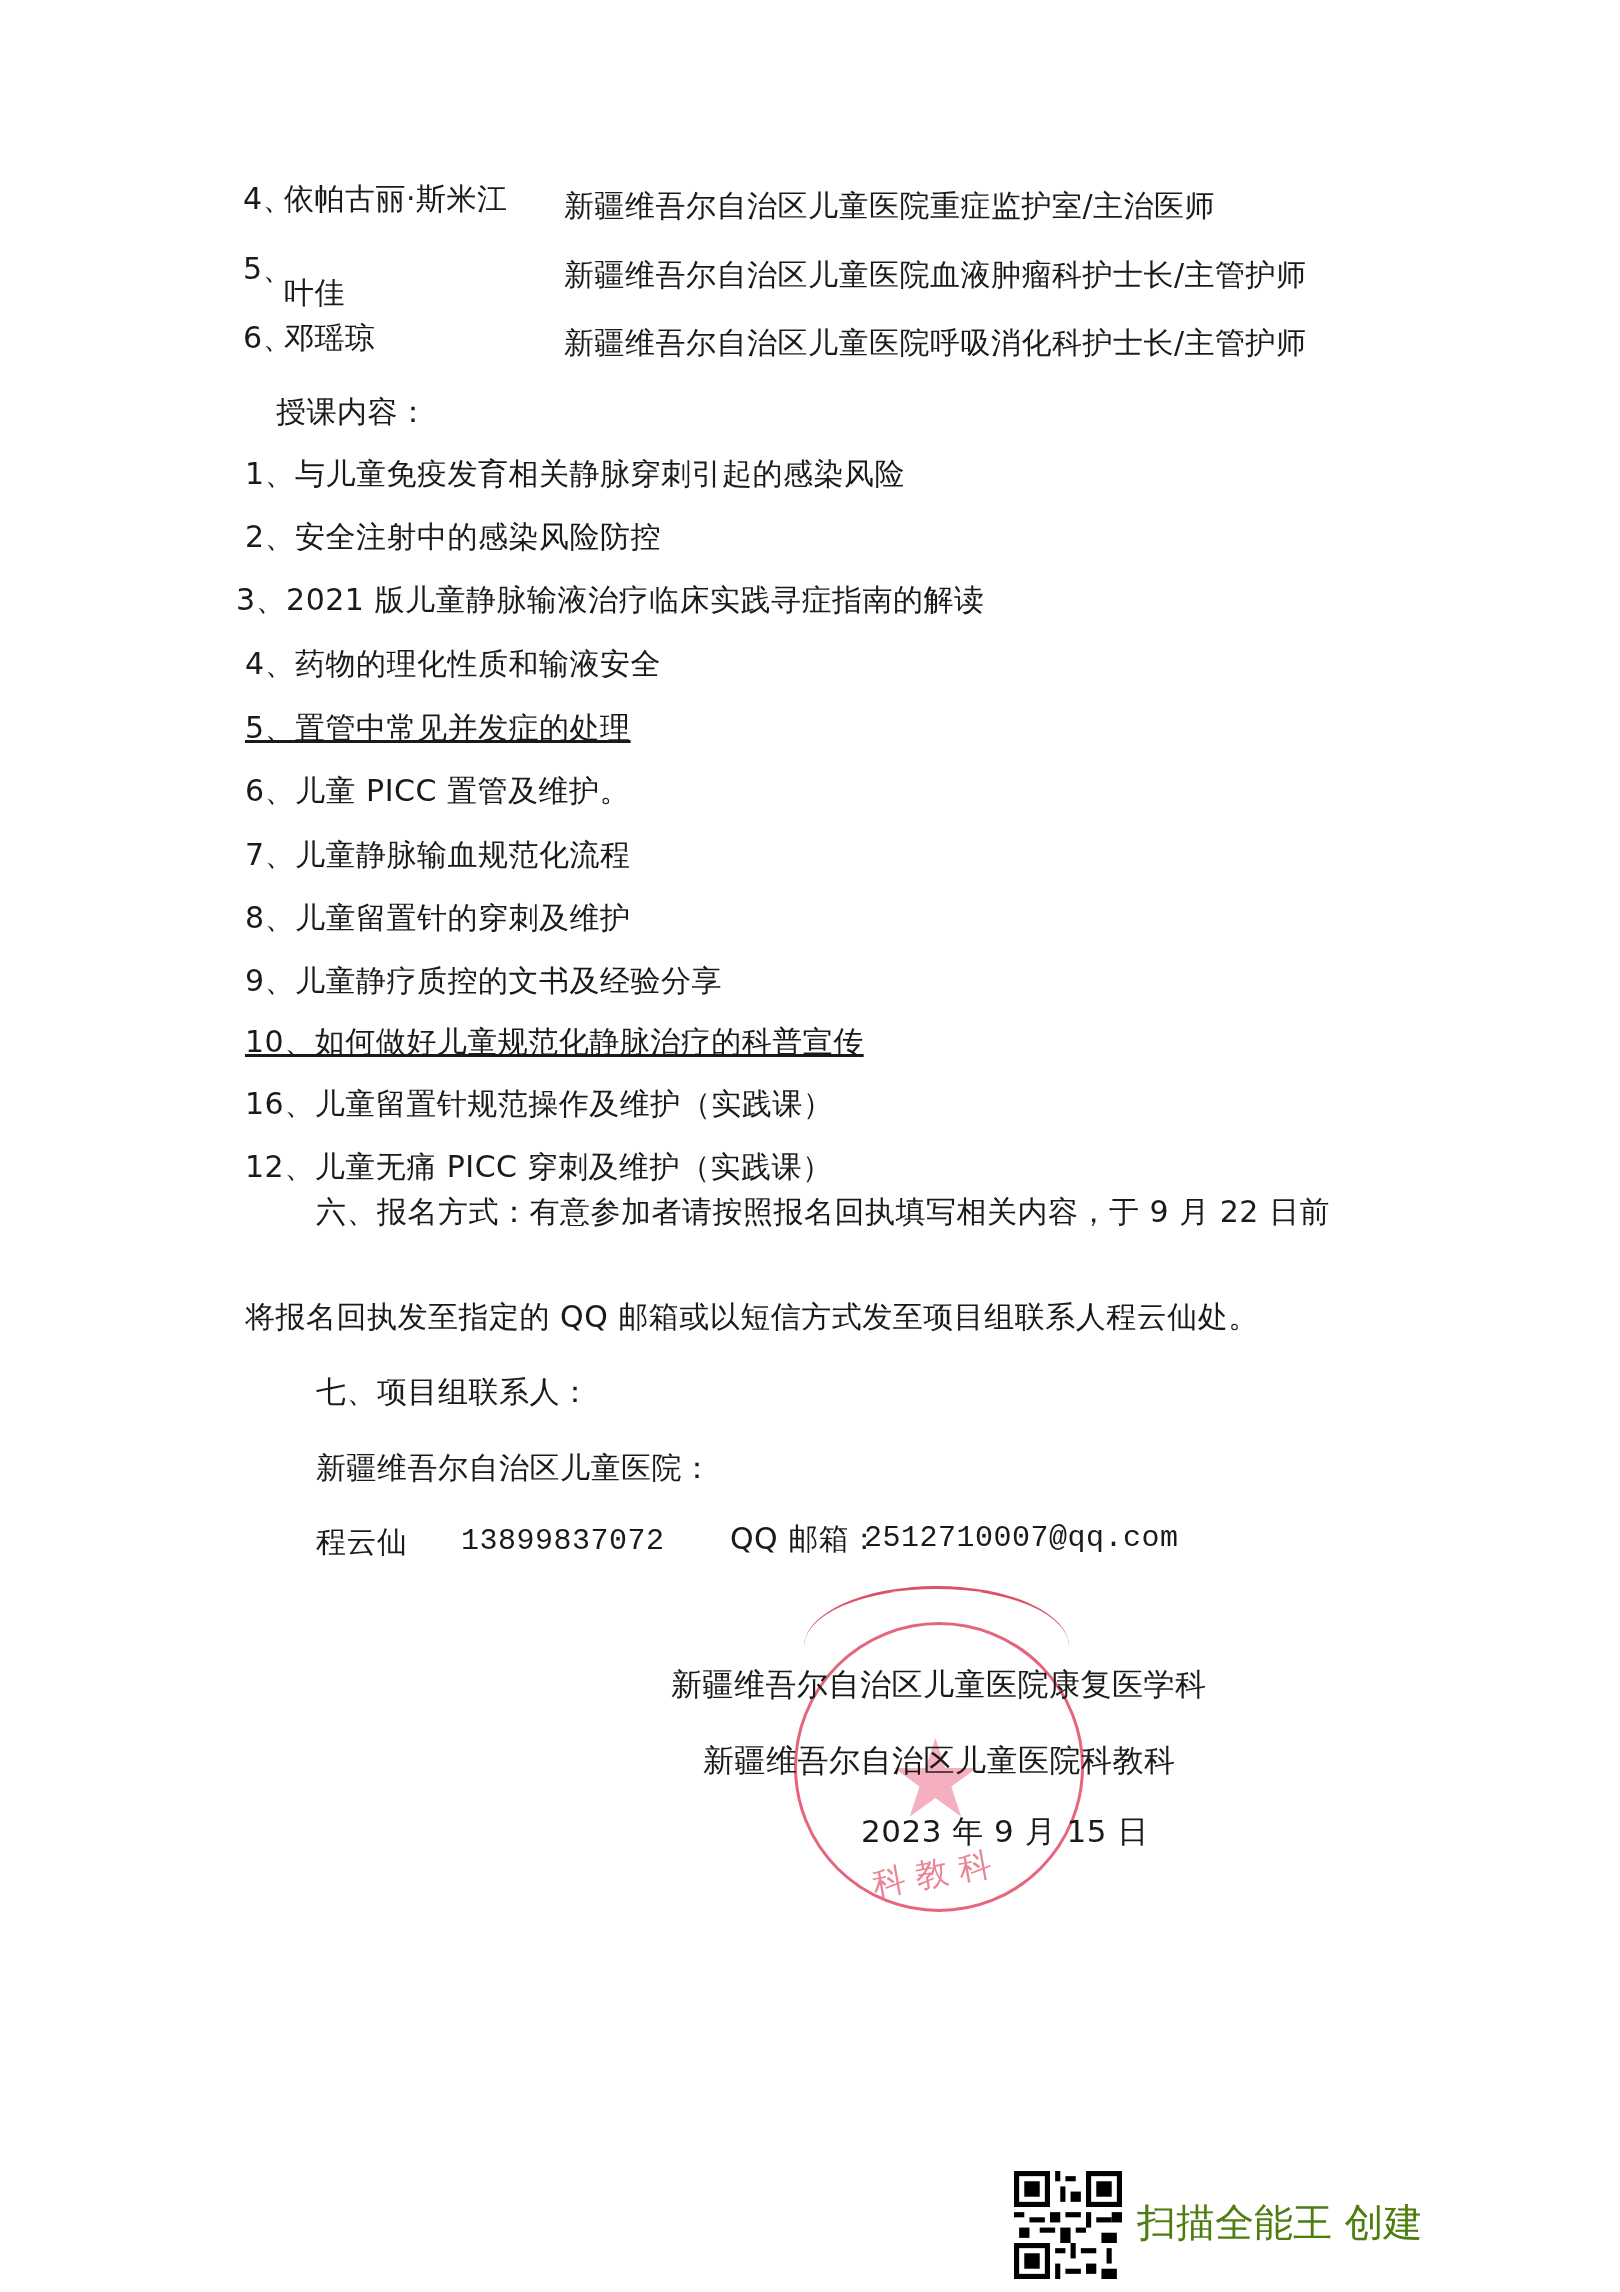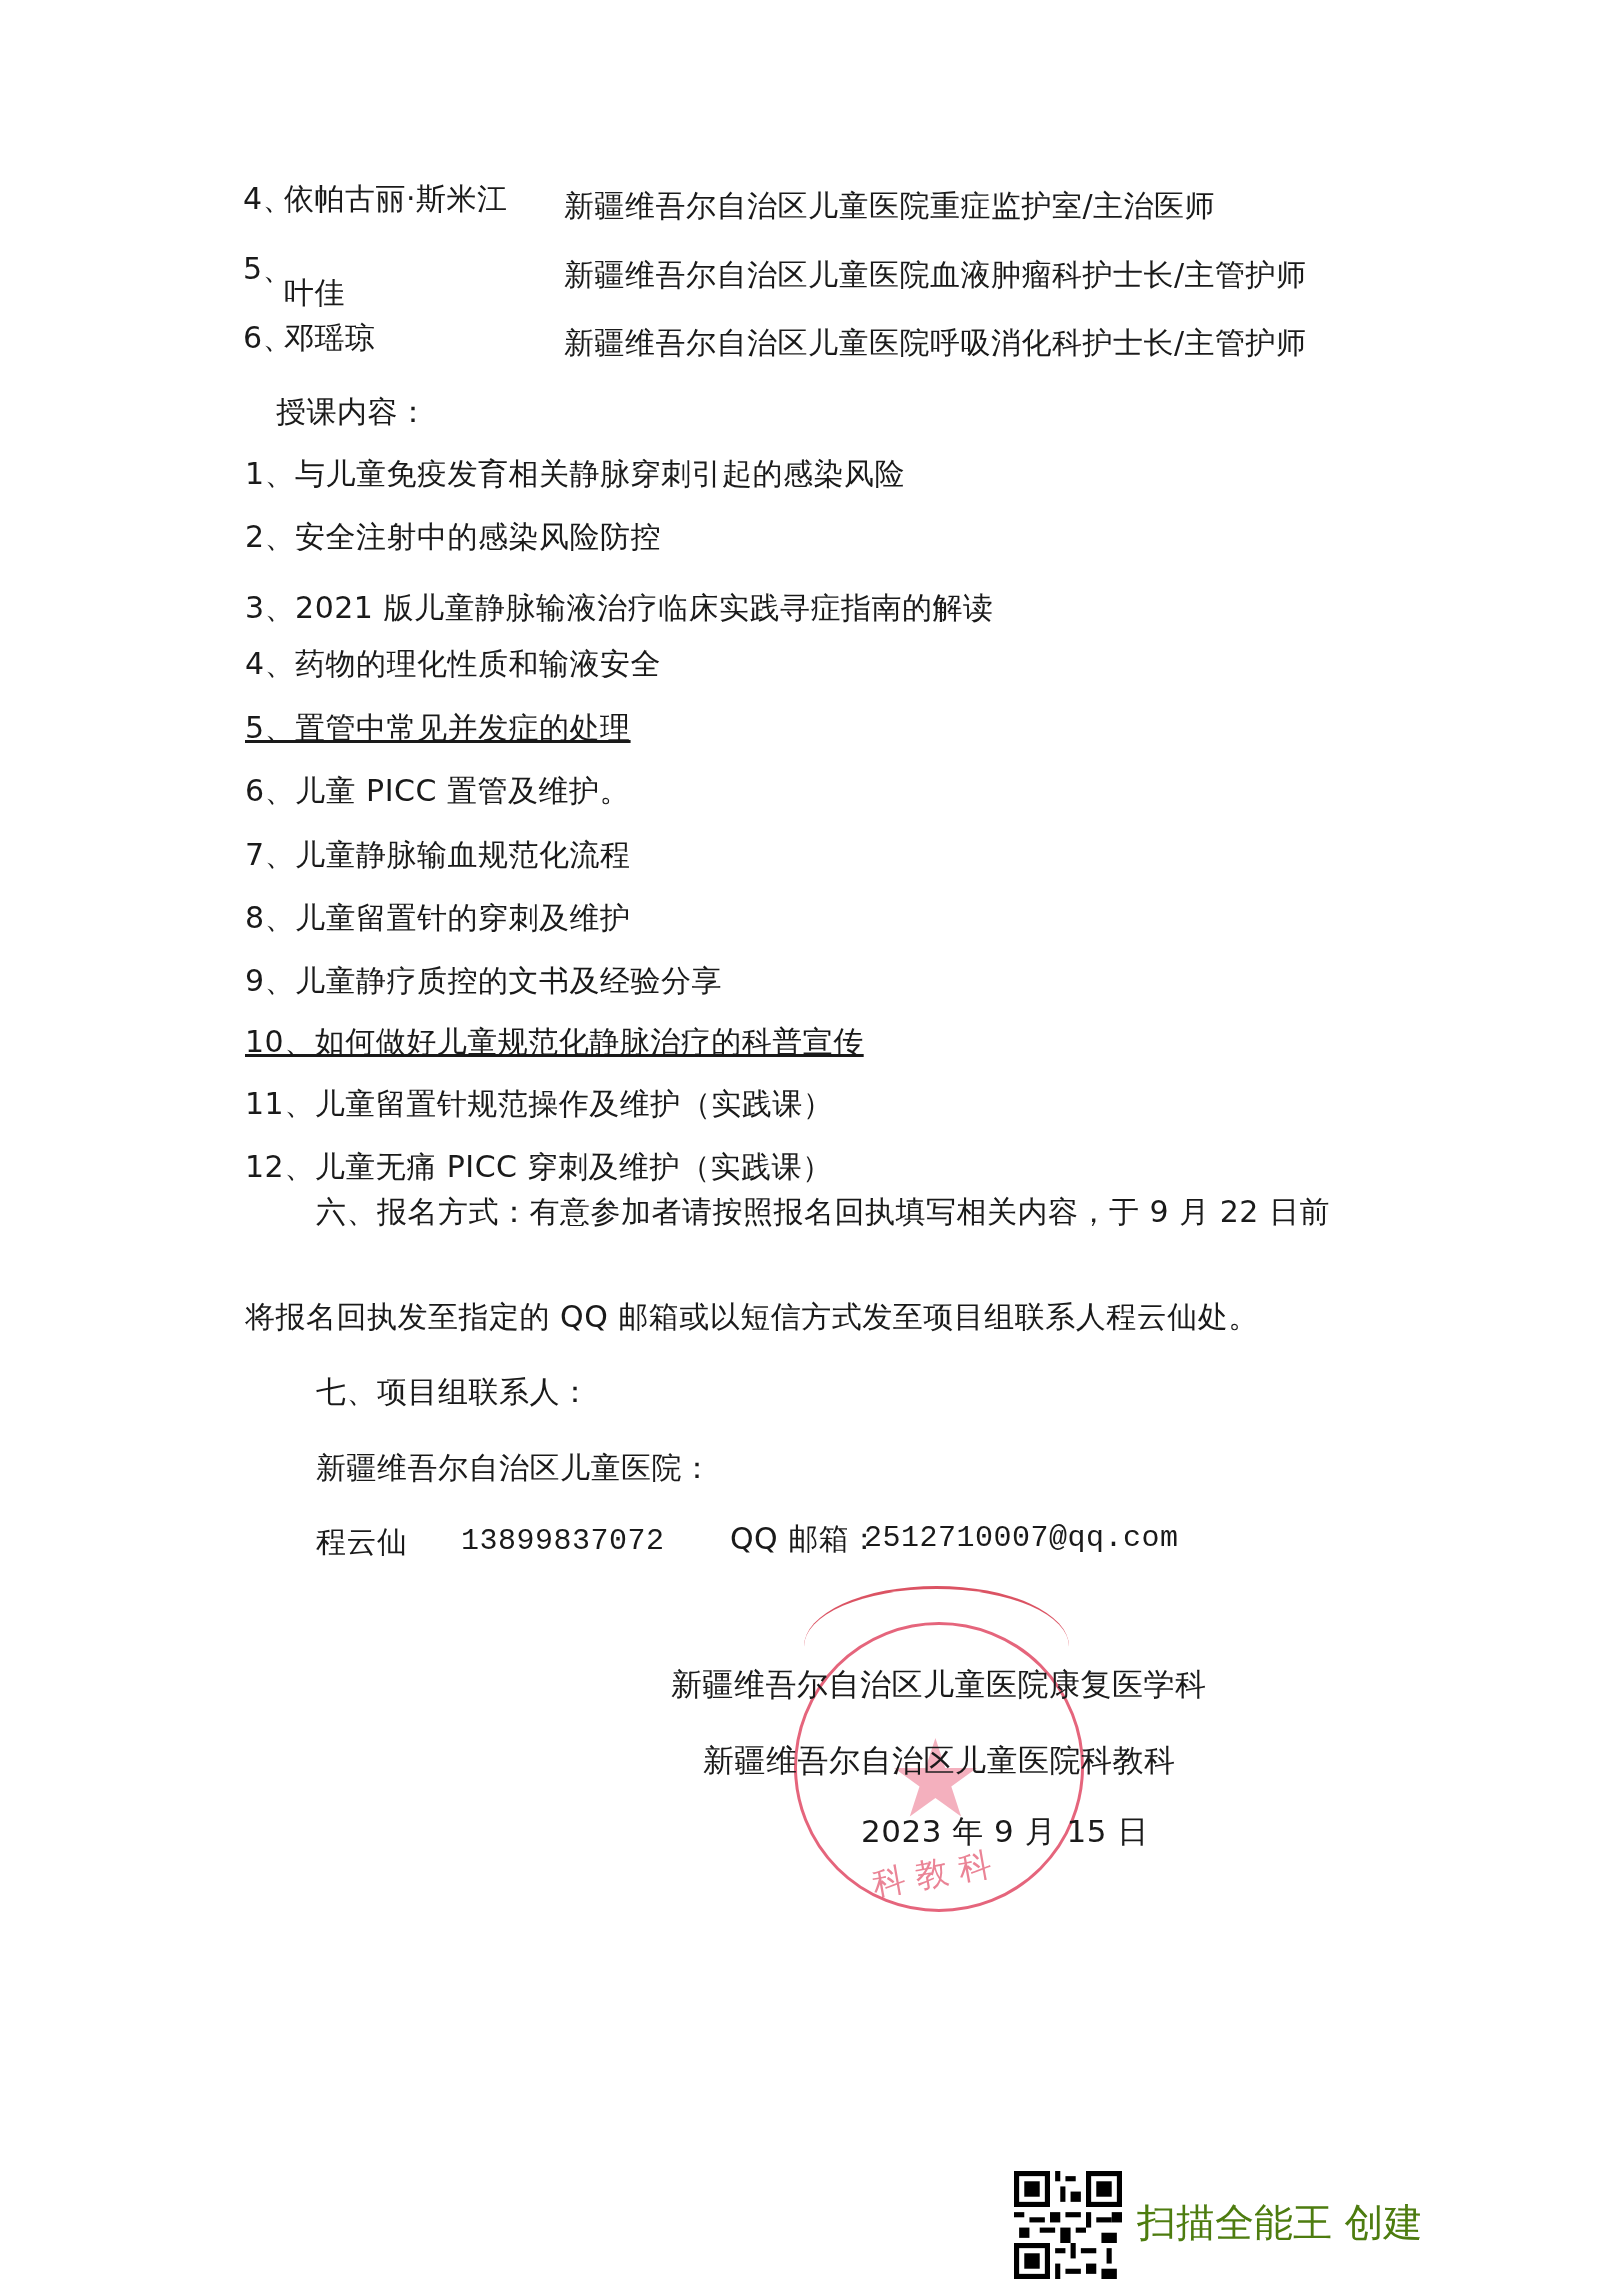--- a/index.html
+++ b/index.html
@@ -45,29 +45,29 @@
 
   <div class="line" style="left:243px; top:318px;">6、</div>
   <div class="line" style="left:284px; top:318px;">邓瑶琼</div>
   <div class="line" style="left:564px; top:323px;">新疆维吾尔自治区儿童医院呼吸消化科护士长/主管护师</div>
 </div>
 
 <div>
   <div class="line" style="left:276px; top:392px;">授课内容：</div>
   <div class="line" style="left:245px; top:454px;text-align:right;">1、与儿童免疫发育相关静脉穿刺引起的感染风险</div>
   <div class="line" style="left:245px; top:517px;">2、安全注射中的感染风险防控</div>
-  <div class="line" style="left:245px; top:580px;margin-top:8px;">3、2021 版儿童静脉输液治疗临床实践寻症指南的解读</div>
+  <div class="line" style="left:236px; top:580px;">3、2021 版儿童静脉输液治疗临床实践寻症指南的解读</div>
   <div class="line" style="left:245px; top:644px;">4、药物的理化性质和输液安全</div>
   <div class="line" style="left:245px; top:708px;text-decoration:underline;">5、置管中常见并发症的处理</div>
   <div class="line" style="left:245px; top:771px;">6、儿童 PICC 置管及维护。</div>
   <div class="line" style="left:245px; top:835px;">7、儿童静脉输血规范化流程</div>
   <div class="line" style="left:245px; top:898px;">8、儿童留置针的穿刺及维护</div>
   <div class="line" style="left:245px; top:961px;">9、儿童静疗质控的文书及经验分享</div>
   <div class="line" style="left:245px; top:1022px;text-decoration:underline;">10、如何做好儿童规范化静脉治疗的科普宣传</div>
-  <div class="line" style="left:245px; top:1084px;">11、儿童留置针规范操作及维护（实践课）</div>
+  <div class="line" style="left:245px; top:1084px;">16、儿童留置针规范操作及维护（实践课）</div>
   <div class="line" style="left:245px; top:1147px;">12、儿童无痛 PICC 穿刺及维护（实践课）</div>
 </div>
 
 <div>
   <div class="line" style="left:316px; top:1192px;">六、报名方式：有意参加者请按照报名回执填写相关内容，于 9 月 22 日前</div>
   <div class="line" style="left:245px; top:1297px;">将报名回执发至指定的 QQ 邮箱或以短信方式发至项目组联系人程云仙处。</div>
 </div>
 
 <div>
   <div class="line" style="left:316px; top:1372px;text-align:center;">七、项目组联系人：</div>

